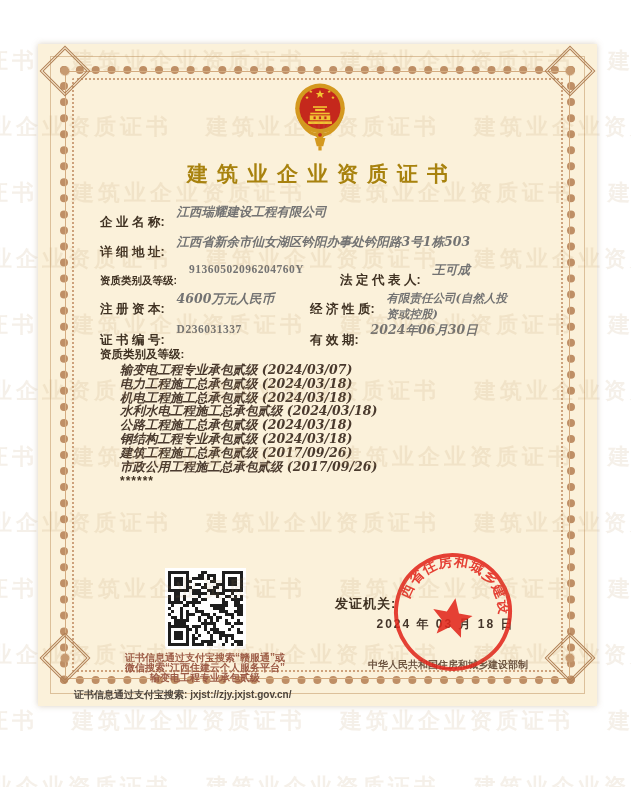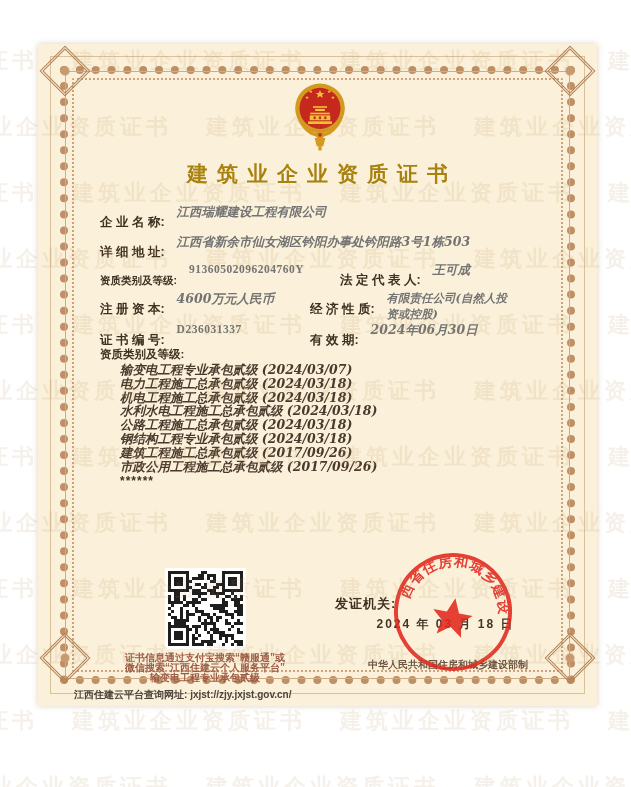--- a/index.html
+++ b/index.html
@@ -492,21 +492,21 @@
       <circle cx="63" cy="63" r="57" fill="none" stroke="#e2281e" stroke-width="4"></circle>
       <path id="sealArc" d="M 17,63 A 46,46 0 0 1 109,63" fill="none"></path>
       <text fill="#e2281e" font-size="14" font-weight="bold" letter-spacing="1">
         <textPath href="#sealArc" startOffset="50%" text-anchor="middle">江西省住房和城乡建设厅</textPath>
       </text>
       <path transform="translate(63,70) scale(2.1)" fill="#e2281e" d="M0,-10 L2.94,-3.09 L9.51,-3.09 L4.76,1.18 L5.88,8.09 L0,3.8 L-5.88,8.09 L-4.76,1.18 L-9.51,-3.09 L-2.94,-3.09 Z"></path>
     </svg>
   </div>
 
   <div class="footer-url">
-    <span>江西住建云平台查询网址:</span>
+    <span>证书信息通过支付宝搜索:</span>
     <a href="#">jxjst://zjy.jxjst.gov.cn/</a>
   </div>
 </div>
 
 <div class="wm-layer">
     <div class="wm" style="left: -196px; top: 46px;">建筑业企业资质证书</div>
     <div class="wm" style="left: 72px; top: 46px;">建筑业企业资质证书</div>
     <div class="wm" style="left: 340px; top: 46px;">建筑业企业资质证书</div>
     <div class="wm" style="left: 608px; top: 46px;">建筑业企业资质证书</div>
     <div class="wm" style="left: -62px; top: 112px;">建筑业企业资质证书</div>

